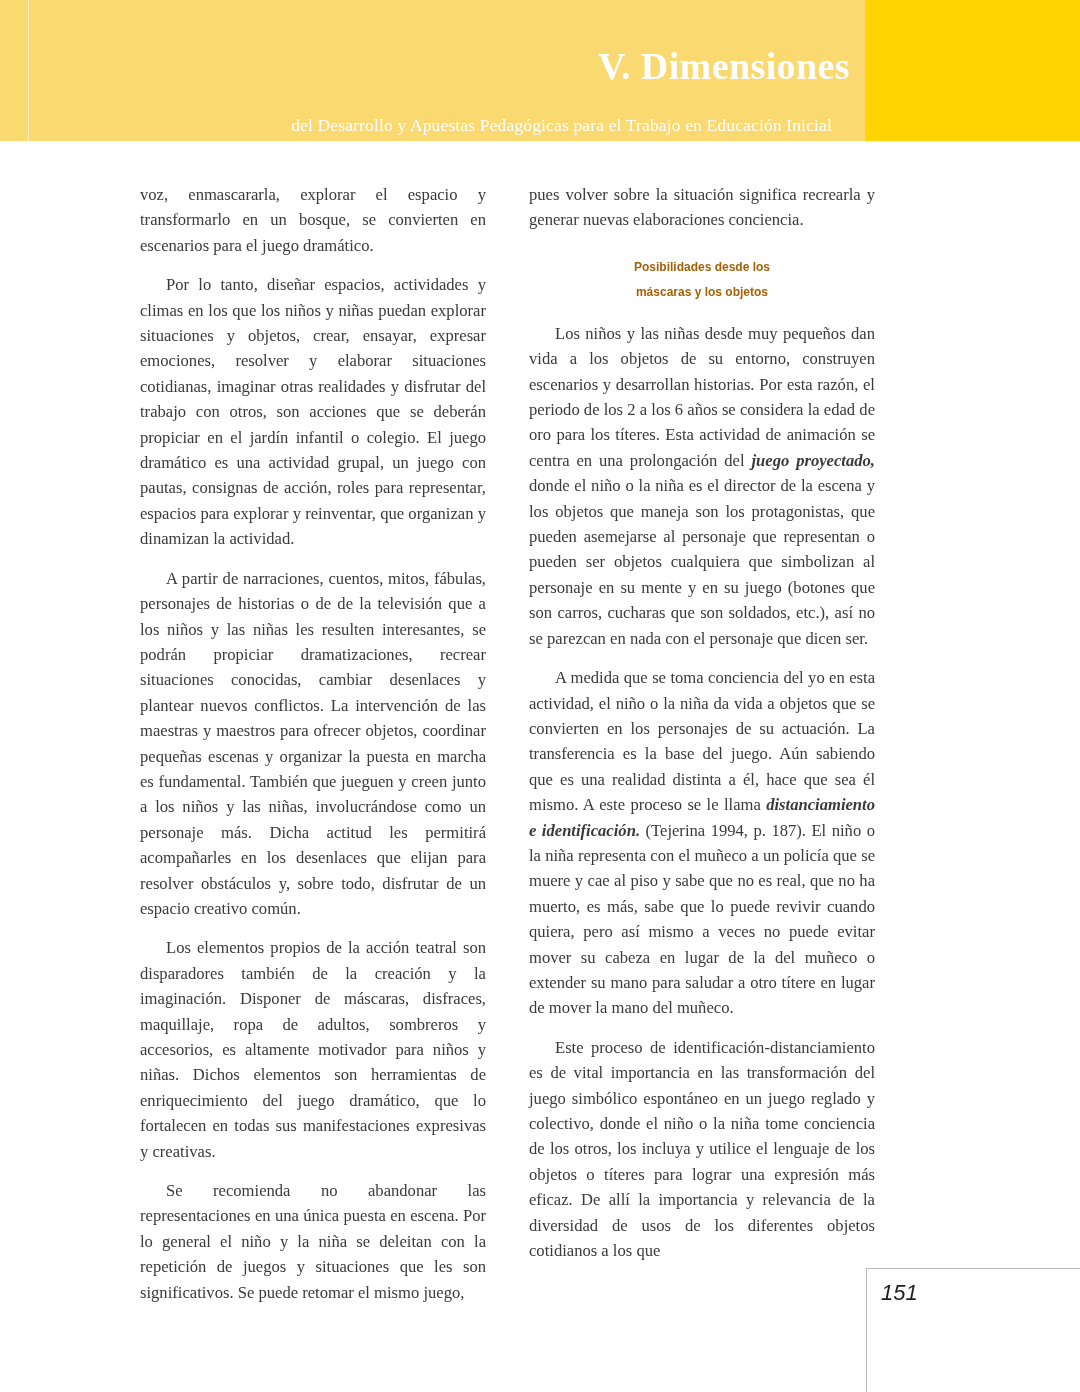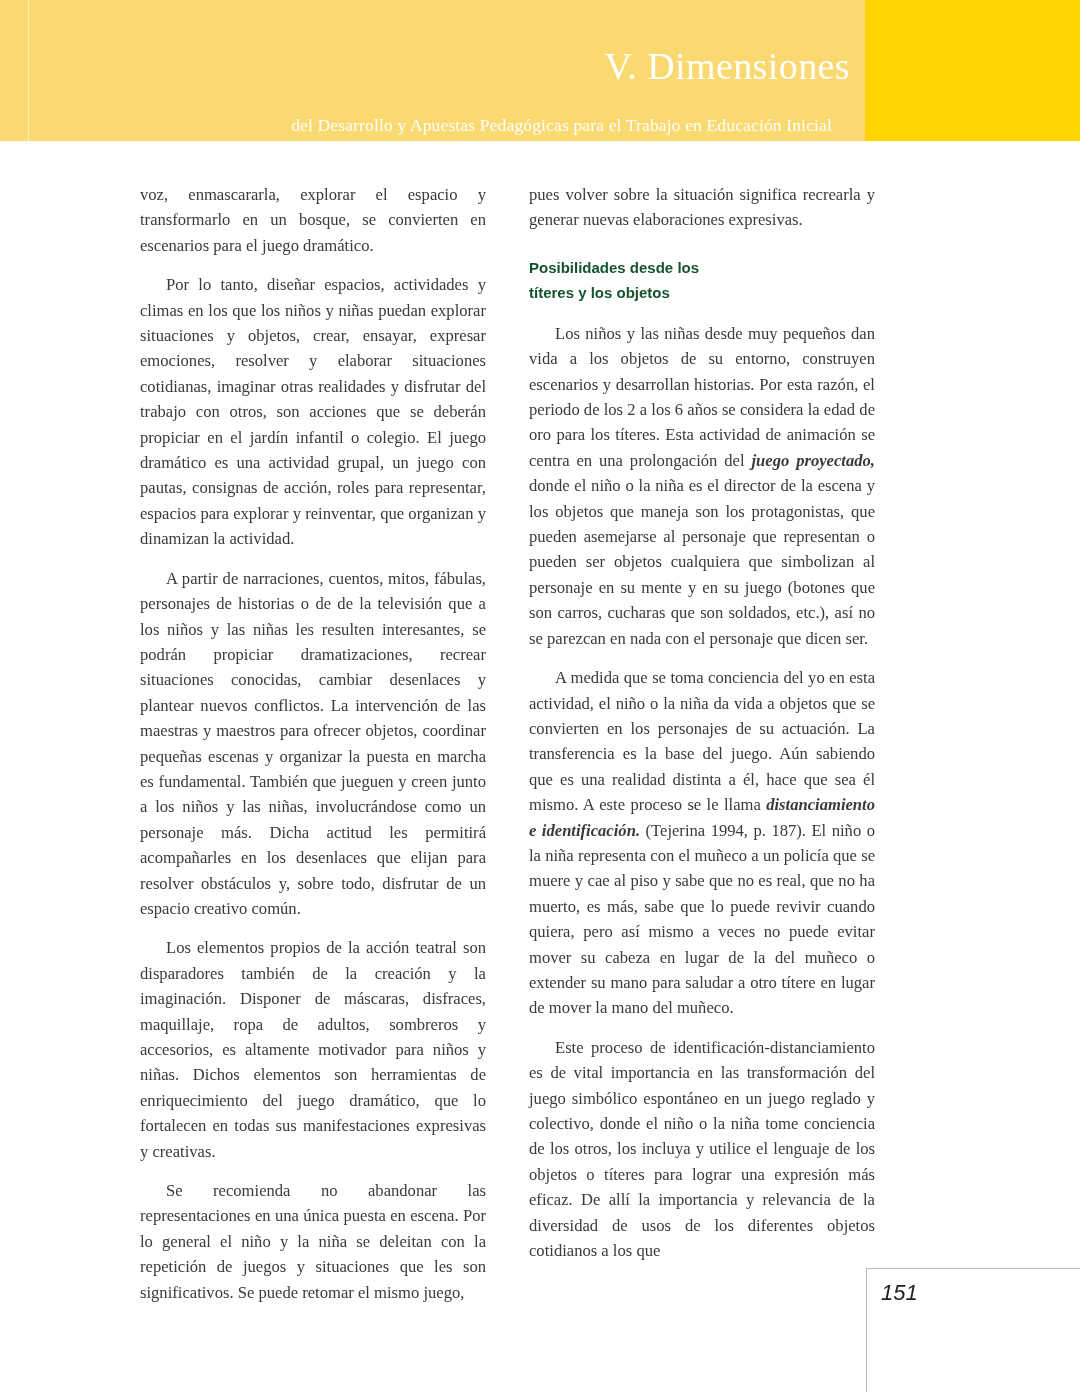--- a/index.html
+++ b/index.html
@@ -50,21 +50,21 @@
     width: 866px;
     height: 141px;
   }
   .header-title {
     position: absolute;
     right: 16px;
     top: 47px;
     margin: 0;
     font-family: "Liberation Serif", "DejaVu Serif", serif;
     font-size: 38px;
-    font-weight: 400;
+    font-weight: 700;
     letter-spacing: 0.4px;
     color: #ffffff;
     white-space: nowrap;
     line-height: 1;
   }
   .header-subtitle {
     position: absolute;
     right: 16px;
     top: 99px;
     margin: 18px;
@@ -107,25 +107,25 @@
   }
   p.para.no-indent {
     text-indent: 0;
   }
   p.para.last {
     margin-bottom: 0;
   }
 
   h2.section-heading {
     margin: 22px 0 16px 0;
-    font-size: 15px;
+    font-size: 12px;
     line-height: 25px;
     font-weight: bold;
-    color: #14532d;
-    text-align: left;
+    color: #a16207;
+    text-align: center;
     text-indent: 0;
   }
   h2.section-heading .hl {
     display: block;
   }
 
   em.bi {
     font-style: italic;
     font-weight: bold;
   }
@@ -170,25 +170,25 @@
 
     <div class="col">
       <p class="para no-indent">voz, enmascararla, explorar el espacio y transformarlo en un bosque, se convierten en escenarios para el juego dramático.</p>
       <p class="para">Por lo tanto, diseñar espacios, actividades y climas en los que los niños y niñas puedan explorar situaciones y objetos, crear, ensayar, expresar emociones, resolver y elaborar situaciones cotidianas, imaginar otras realidades y disfrutar del trabajo con otros, son acciones que se deberán propiciar en el jardín infantil o colegio. El juego dramático es una actividad grupal, un juego con pautas, consignas de acción, roles para representar, espacios para explorar y reinventar, que organizan y dinamizan la actividad.</p>
       <p class="para">A partir de narraciones, cuentos, mitos, fábulas, personajes de historias o de de la televisión que a los niños y las niñas les resulten interesantes, se podrán propiciar dramatizaciones, recrear situaciones conocidas, cambiar desenlaces y plantear nuevos conflictos. La intervención de las maestras y maestros para ofrecer objetos, coordinar pequeñas escenas y organizar la puesta en marcha es fundamental. También que jueguen y creen junto a los niños y las niñas, involucrándose como un personaje más. Dicha actitud les permitirá acompañarles en los desenlaces que elijan para resolver obstáculos y, sobre todo, disfrutar de un espacio creativo común.</p>
       <p class="para">Los elementos propios de la acción teatral son disparadores también de la creación y la imaginación. Disponer de máscaras, disfraces, maquillaje, ropa de adultos, sombreros y accesorios, es altamente motivador para niños y niñas. Dichos elementos son herramientas de enriquecimiento del juego dramático, que lo fortalecen en todas sus manifestaciones expresivas y creativas.</p>
       <p class="para last">Se recomienda no abandonar las representaciones en una única puesta en escena. Por lo general el niño y la niña se deleitan con la repetición de juegos y situaciones que les son significativos. Se puede retomar el mismo juego,</p>
     </div>
 
     <div class="col">
-      <p class="para no-indent">pues volver sobre la situación significa recrearla y generar nuevas elaboraciones expresivas.</p>
+      <p class="para no-indent">pues volver sobre la situación significa recrearla y generar nuevas elaboraciones conciencia.</p>
 
       <h2 class="section-heading">
         <span class="hl">Posibilidades desde los</span>
-        <span class="hl">títeres y los objetos</span>
+        <span class="hl">máscaras y los objetos</span>
       </h2>
 
       <p class="para"><span>Los niños y las niñas desde muy pequeños dan vida a los objetos de su entorno, construyen escenarios y desarrollan historias.  Por esta razón, el periodo de los 2 a los 6 años se considera la edad de oro para los títeres. Esta actividad de animación se centra en una prolongación del </span><em class="bi">juego proyectado,</em><span> donde el niño o la niña es el director de la escena y los objetos que maneja son los protagonistas, que pueden asemejarse al personaje que representan o pueden ser objetos cualquiera que simbolizan al personaje en su mente y en su juego (botones que son carros, cucharas que son soldados, etc.), así no se parezcan en nada con el personaje que dicen ser.</span></p>
 
       <p class="para"><span>A medida que se toma conciencia del yo en esta actividad, el niño o la niña da vida a objetos que se convierten en los personajes de su actuación. La transferencia es la base del juego. Aún sabiendo que es una realidad distinta a él, hace que sea él mismo. A este proceso se le llama </span><em class="bi">distanciamiento e identificación.</em><span> (Tejerina 1994, p. 187). El niño o la niña representa con el muñeco a un policía que se muere y cae al piso y sabe que no es real, que no ha muerto, es más, sabe que lo puede revivir cuando quiera, pero así mismo a veces no puede evitar mover su cabeza en lugar de la del muñeco o extender su mano para saludar a otro títere en lugar de mover la mano del muñeco.</span></p>
 
       <p class="para last">Este proceso de identificación-distanciamiento es de vital importancia en las transformación del juego simbólico espontáneo en un juego reglado y colectivo, donde el niño o la niña tome conciencia de los otros, los incluya y utilice el lenguaje de los objetos o títeres para lograr una expresión más eficaz. De allí la importancia y relevancia de la diversidad de usos de los diferentes objetos cotidianos a los que</p>
     </div>
 
   </div>

